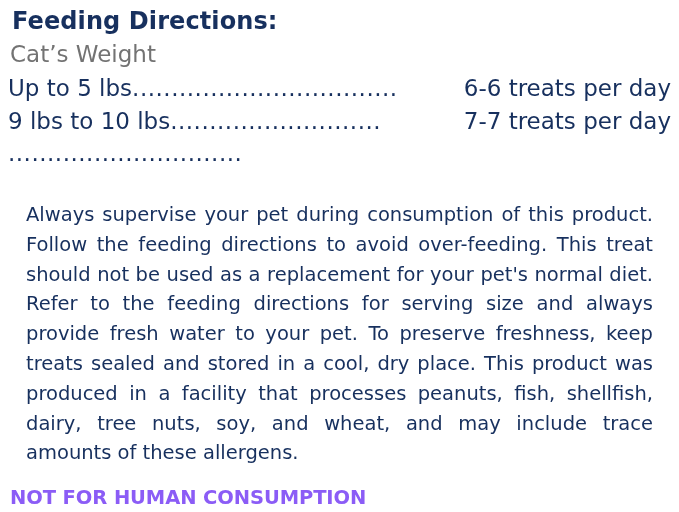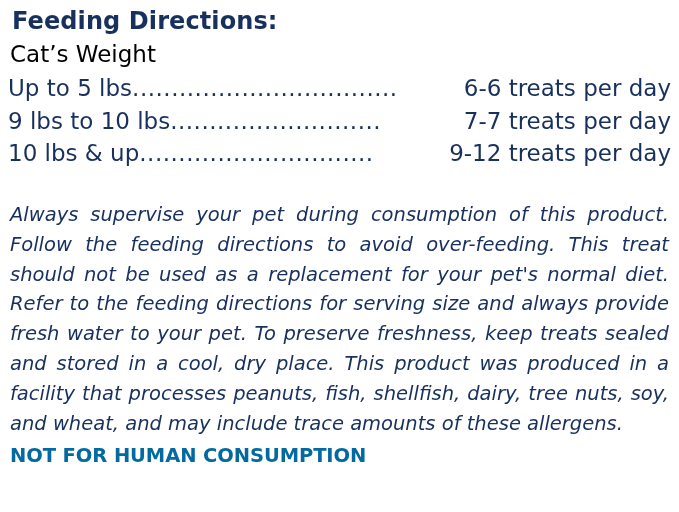--- a/index.html
+++ b/index.html
@@ -26,21 +26,21 @@
     font-weight: bold;
     line-height: 1.25;
     letter-spacing: 0.1px;
     margin: 0 0 4px 4px;
     color: #17305e;
   }
   .subheading {
     font-size: 23px;
     line-height: 1.3;
     margin: 0 0 2px 2px;
-    color: #000000;
+    color: #737373;
     font-weight: 400;
   }
   .feeding-table {
     margin: 0 0 0 0;
   }
   .feeding-row {
     display: flex;
     align-items: baseline;
     font-size: 23px;
     line-height: 1.42;
@@ -64,29 +64,28 @@
   }
   .body-copy {
     margin: 30px 2px 0 2px;
     font-size: 19.5px;
     line-height: 1.53;
     text-align: justify;
     text-justify: inter-word;
     color: #17305e;
   }
   .body-copy > p {
-    margin: 0;
-    font-style: italic;
+    margin: 16px;
   }
   .disclaimer {
     margin: 4px 2px 0 2px;
     font-size: 19.5px;
     font-weight: bold;
     line-height: 1.4;
-    color: #0369a1;
+    color: #8b5cf6;
     letter-spacing: -0.1px;
   }
 </style>
 </head>
 <body>
 
 <div class="page">
 
   <h1 class="heading">Feeding Directions:</h1>
 
@@ -100,23 +99,21 @@
       <span class="fr-amount">6-6 treats per day</span>
     </div>
 
     <div class="feeding-row">
       <span class="fr-weight">9 lbs to 10 lbs</span>
       <span class="fr-dots">...........................</span>
       <span class="fr-amount">7-7 treats per day</span>
     </div>
 
     <div class="feeding-row">
-      <span class="fr-weight">10 lbs &amp; up</span>
       <span class="fr-dots">..............................</span>
-      <span class="fr-amount">9-12 treats per day</span>
     </div>
 
   </div>
 
   <div class="body-copy">
     <p>Always supervise your pet during consumption of this product. Follow the feeding directions to avoid over-feeding. This treat should not be used as a replacement for your pet's normal diet. Refer to the feeding directions for serving size and always provide fresh water to your pet. To preserve freshness, keep treats sealed and stored in a cool, dry place. This product was produced in a facility that processes peanuts, fish, shellfish, dairy, tree nuts, soy, and wheat, and may include trace amounts of these allergens.</p>
   </div>
 
   <div class="disclaimer">NOT FOR HUMAN CONSUMPTION</div>
 

